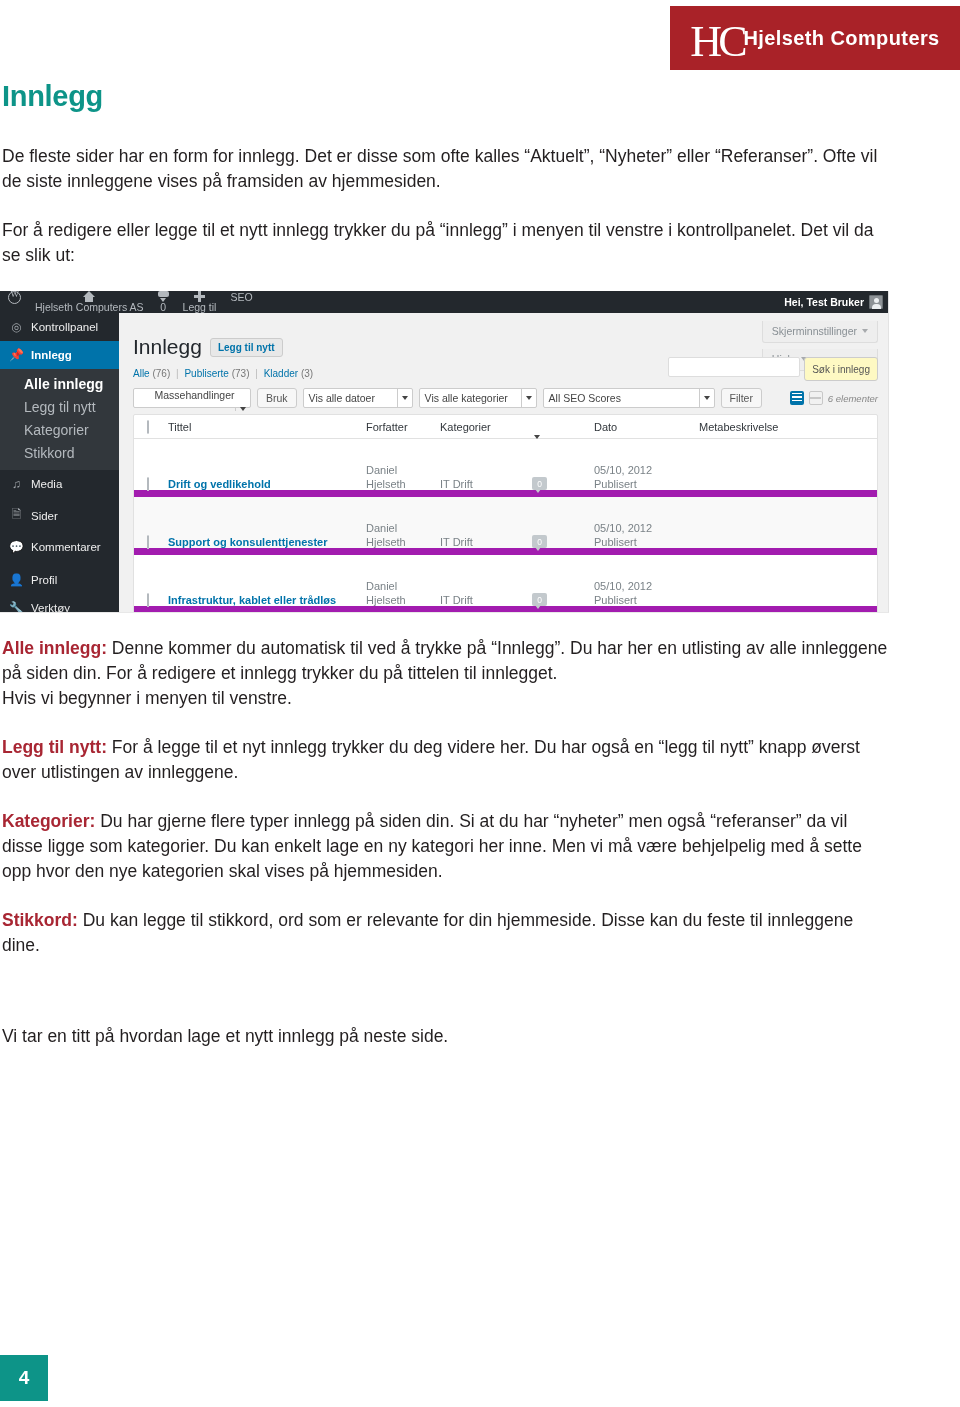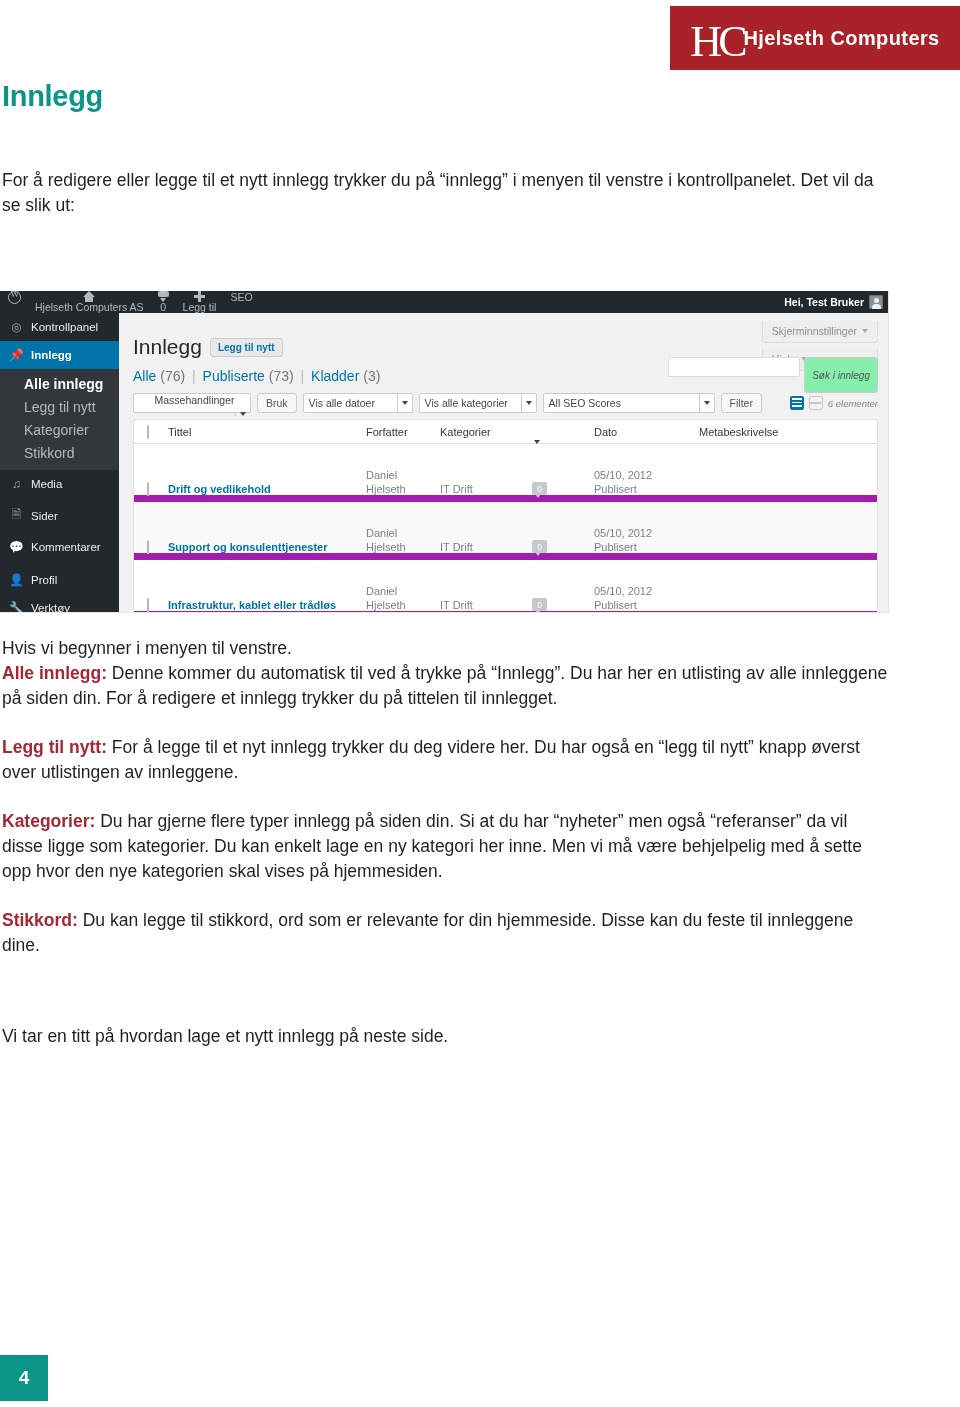--- a/index.html
+++ b/index.html
@@ -125,33 +125,33 @@
   }
   .caret { border-left:3.5px solid transparent; border-right:3.5px solid transparent; border-top:4px solid #a7aaad; }
 
   .wp-h1wrap { display:flex; align-items:center; gap:8px; padding-top:22px; }
   .wp-h1 { font-size:21px; color:#23282d; font-weight:400; font-family:"Liberation Sans", sans-serif;}
   .wp-addnew {
     background:#e8e8e8; border:1px solid #cccccc; border-radius:3px;
     color:#0073aa; font-size:10px; font-weight:bold; padding:3px 7px;
   }
 
-  .wp-subsubsub { margin-top:9px; font-size:14px; color:#0073aa; }
+  .wp-subsubsub { margin-top:9px; font-size:10px; color:#0073aa; }
   .wp-subsubsub .cnt { color:#777777; }
   .wp-subsubsub .sep { color:#bbbbbb; margin:0 3px; }
 
   .wp-searchbox { position:absolute; right:10px; top:44px; display:flex; }
   .wp-searchinput {
     width:132px; height:20px; background:#ffffff;
     border:1px solid #dddddd; border-radius:2px;
   }
   .wp-searchbtn {
-    margin-left:4px; height:36px; background:#86efac; border:1px solid #cccccc;
+    margin-left:4px; height:24px; background:#fef9c3; border:1px solid #cccccc;
     border-radius:3px; font-size:10px; color:#555555; padding:0 7px;
-    display:flex; align-items:center;font-style:italic;
+    display:flex; align-items:center;
   }
 
   .wp-tablenav { display:flex; align-items:center; gap:6px; margin-top:9px; position:relative;}
   .wp-select {
     height:20px; background:#ffffff; border:1px solid #cccccc; border-radius:2px;
     font-size:10.5px; color:#444444; display:flex; align-items:center;
     padding-left:5px; gap:6px;
   }
   .wp-select .arrowbox {
     width:15px; height:18px; border-left:1px solid #cccccc;
@@ -219,20 +219,21 @@
 <div class="brand-bar">
   <div class="brand-logo">
     <span class="brand-hc">HC</span>
     <span class="brand-name">Hjelseth Computers</span>
   </div>
 </div>
 
 <div class="page-title">Innlegg</div>
 
 <div class="copy" id="intro-block">
+  <p>De fleste sider har en form for innlegg. Det er disse som ofte kalles “Aktuelt”, “Nyheter” eller “Referanser”. Ofte vil de siste innleggene vises på framsiden av hjemmesiden.</p>
   <div class="para-gap"></div>
   <p>For å redigere eller legge til et nytt innlegg trykker du på “innlegg” i menyen til venstre i kontrollpanelet. Det vil da se slik ut:</p>
 </div>
 
 <div class="wp-shot">
 
   <div class="wp-adminbar">
     <div class="wp-ab-item first">
       <span class="icn-wp"></span>
     </div>
@@ -441,24 +442,24 @@
           <div class="line2">Publisert</div>
         </div>
         <div class="c-meta muted"></div>
       </div>
     </div>
 
   </div>
 </div>
 
 <div class="copy" id="after-block">
-  <p>Hvis vi begynner i menyen til venstre.</p>
   <p>
     <span class="lead-red">Alle innlegg:</span><span> Denne kommer du automatisk til ved å trykke på “Innlegg”. Du har her en utlisting av alle innleggene på siden din. For å redigere et innlegg trykker du på tittelen til innlegget.</span>
   </p>
+  <p>Hvis vi begynner i menyen til venstre.</p>
   <div class="para-gap"></div>
   <p>
     <span class="lead-red">Legg til nytt:</span><span> For å legge til et nyt innlegg trykker du deg videre her. Du har også en “legg til nytt” knapp øverst over utlistingen av innleggene.</span>
   </p>
   <div class="para-gap"></div>
   <p>
     <span class="lead-red">Kategorier:</span><span> Du har gjerne flere typer innlegg på siden din. Si at du har “nyheter” men også “referanser” da vil disse ligge som kategorier. Du kan enkelt lage en ny kategori her inne. Men vi må være behjelpelig med å sette opp hvor den nye kategorien skal vises på hjemmesiden.</span>
   </p>
   <div class="para-gap"></div>
   <p>

